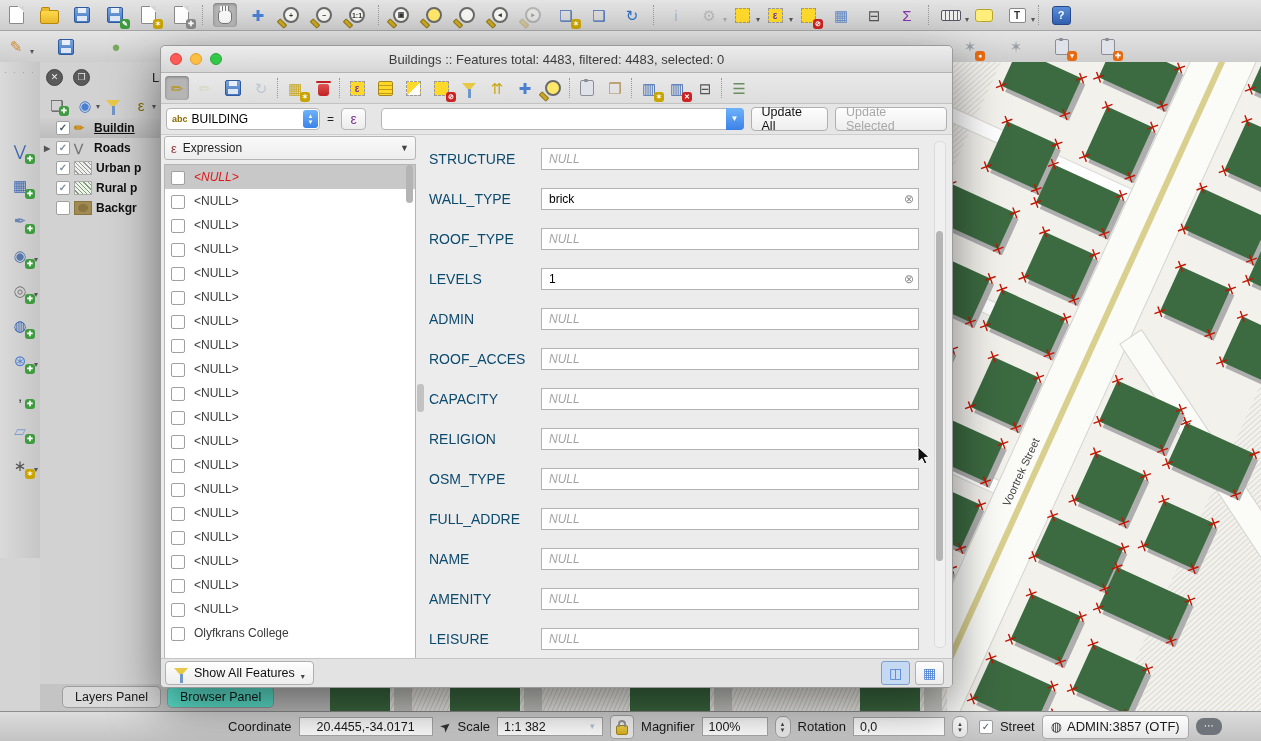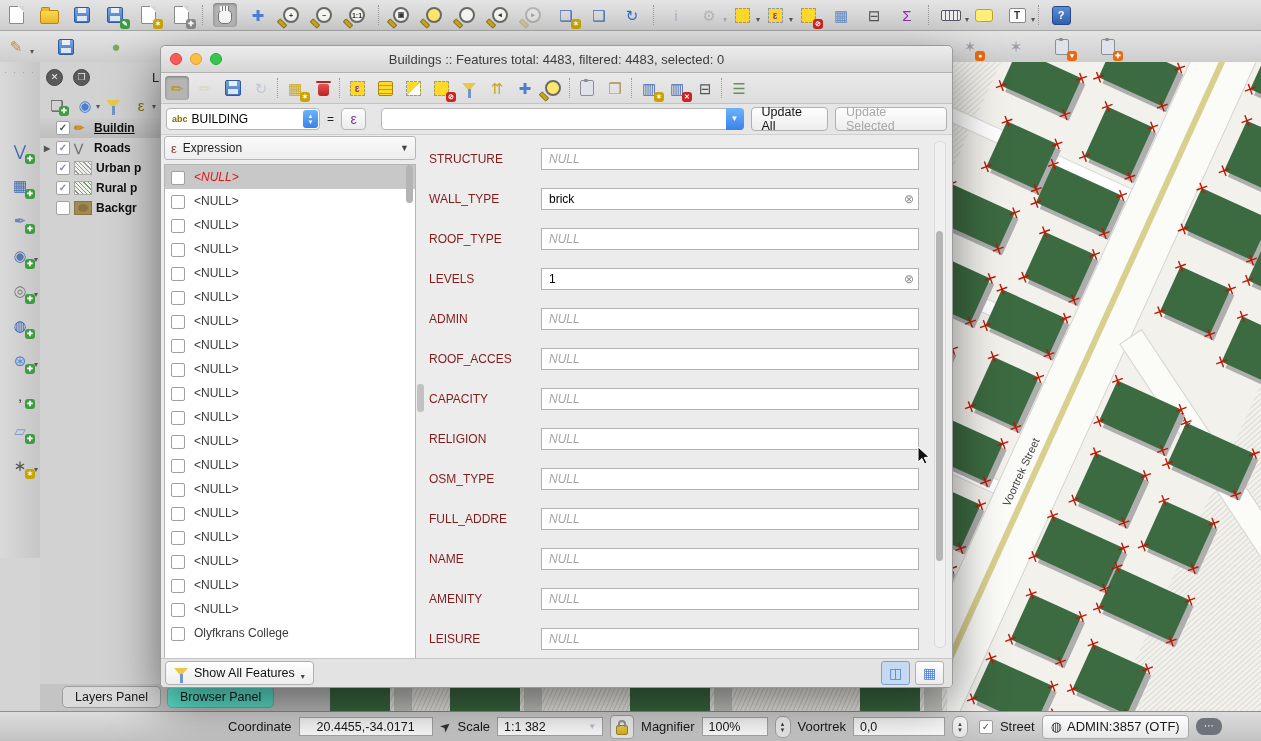--- a/index.html
+++ b/index.html
@@ -133,21 +133,21 @@
   #vlist{position:absolute;left:3px;top:118px;width:252px;height:496px;background:#fff;border:1px solid #b5b5b5;
          overflow:hidden;box-sizing:border-box}
   .vrow{height:24px;display:flex;align-items:center;font-size:12px;color:#3a3a3a;padding-left:6px;gap:9px}
   .vrow .cb{margin-top:2px}
   .vrow.sel{background:#c8c8c8}
   .vrow.sel .lab{color:#e01818;font-style:italic}
   .vscroll{position:absolute;left:245px;top:119px;width:7px;height:38px;background:#b4b4b4;border-radius:4px;z-index:2}
   .splitter{position:absolute;left:256px;top:338px;width:7px;height:28px;background:#c2c2c2;border-radius:3px}
   #fform{position:absolute;left:268px;top:88px;width:500px;height:526px;overflow:hidden;padding-top:14px;box-sizing:border-box}
   .frow{display:flex;align-items:center;height:22px;margin-bottom:18px}
-  .flabel{width:112px;font-size:12px;color:#7f1d1d;flex:none}
+  .flabel{width:112px;font-size:14px;color:#0c4a6e;flex:none}
   .finput{flex:1;height:22px;background:#fff;border:1px solid #b2b2b2;font-size:12px;display:flex;align-items:center;
           padding:0 7px;position:relative;margin-right:10px;box-sizing:border-box}
   .finput .ph{color:#a5a5a5;font-style:italic}
   .finput .val{color:#000}
   .finput .clear{position:absolute;right:4px;color:#8f8f8f;font-size:12px}
   .fscroll-track{position:absolute;left:773px;top:95px;width:10px;height:505px;background:#f0f0f0;border:1px solid #dcdcdc;border-radius:5px}
   .fscroll-thumb{position:absolute;left:775px;top:185px;width:7px;height:330px;background:#b5b5b5;border-radius:4px}
   #dfoot{position:absolute;left:0;right:0;bottom:0;height:28px;background:#e3e3e3;border-top:1px solid #c6c6c6;
          border-radius:0 0 4px 4px;display:flex;align-items:center;padding:0 4px}
   .showall{height:22px;padding:0 8px;background:linear-gradient(#fefefe,#ededed);border:1px solid #b0b0b0;border-radius:4px;
@@ -967,21 +967,21 @@
   </span>
   <span class="sbtn">
       <span class="ic-lock"></span>
     </span>
   <span class="slbl">Magnifier</span>
   <span class="sinput" style="width:66px">100%</span>
   <span class="spin2">
       <span>▲</span>
       <span>▼</span>
     </span>
-  <span class="slbl">Voortrek</span>
+  <span class="slbl">Rotation</span>
   <span class="sinput" style="width:92px">0,0</span>
   <span class="spin2">
       <span>▲</span>
       <span>▼</span>
     </span>
   <span class="cb strong" style="margin-left:4px">✓</span>
   <span class="slbl">Street</span>
   <span class="sbtn" style="gap:5px;padding:0 8px">
     <span style="font-size:13px;color:#333">◍</span>
     <span>ADMIN:3857 (OTF)</span>

